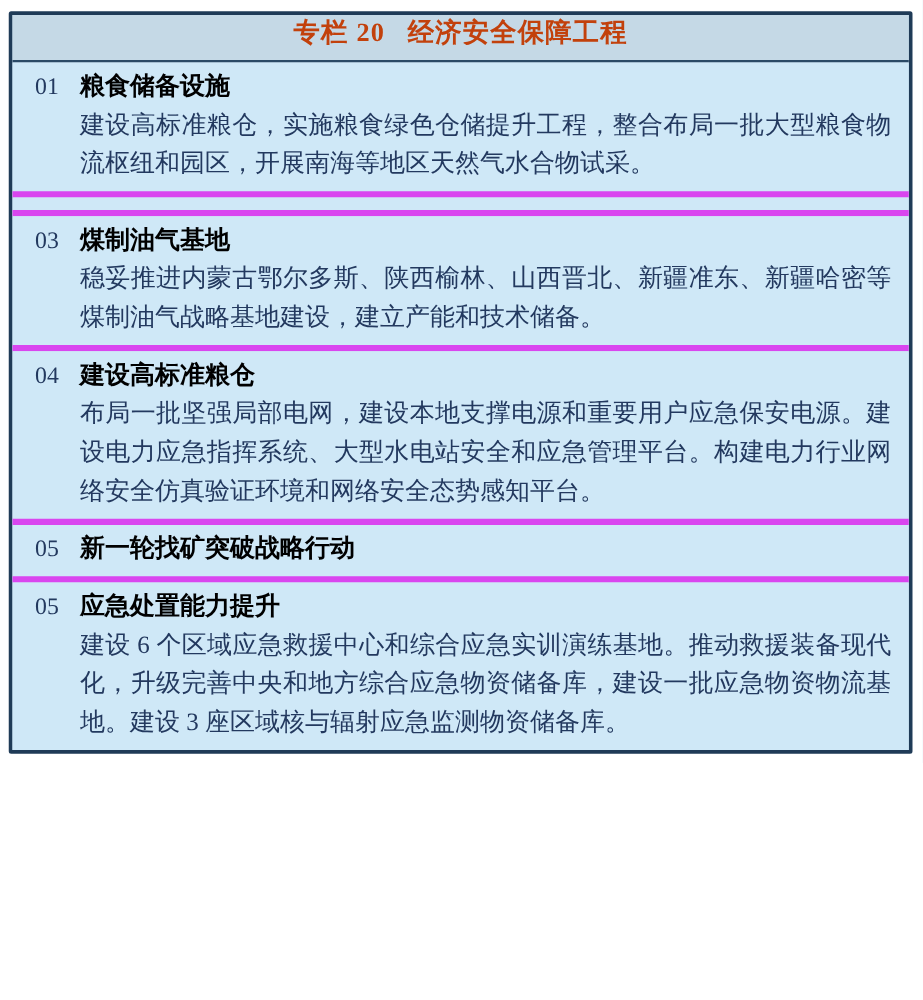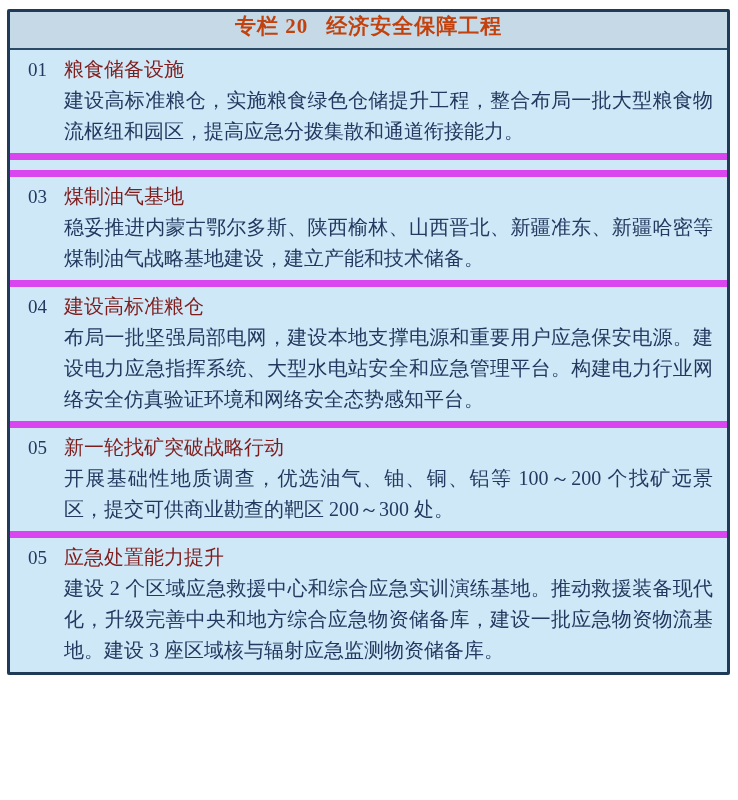--- a/index.html
+++ b/index.html
@@ -29,43 +29,43 @@
     display: flex;
     justify-content: center;
     font-weight: bold;
     font-size: 21px;
     color: #c2410c;
     letter-spacing: 1px;
   }
   .panel-header .title-gap { display: inline-block; width: 18px; }
   .row {
     background: #cfe8f7;
-    border-bottom: 7px solid #d946ef;
+    border-bottom: 5px solid #d946ef;
     padding: 4px 14px 6px 18px;
     color: #23395f;
   }
   .row:last-child { border-bottom: none; }
   .row-head {
     display: flex;
     align-items: baseline;
     line-height: 31px;
     font-size: 20px;
   }
   .row-num {
     display: inline-block;
     width: 36px;
     flex: 0 0 36px;
     font-size: 19px;
     color: #23395f;
     font-family: "Liberation Serif", "DejaVu Serif", serif;
   }
   .row-title {
-    font-weight: normal;
+    font-weight: bold;
     font-size: 20px;
-    color: #7f1d1d;
+    color: #000000;
   }
   .row-body {
     margin-left: 36px;
     font-size: 20px;
     line-height: 31px;
     text-align: justify;
     color: #23395f;
   }
 </style>
 </head>
@@ -78,21 +78,21 @@
       <span>专栏 20</span>
       <span class="title-gap"></span>
       <span>经济安全保障工程</span>
     </div>
 
     <div class="row">
       <div class="row-head">
         <span class="row-num">01</span>
         <span class="row-title">粮食储备设施</span>
       </div>
-      <div class="row-body">建设高标准粮仓，实施粮食绿色仓储提升工程，整合布局一批大型粮食物流枢纽和园区，提高应急分拨集散和通道衔接能力。</div>
+      <div class="row-body">建设高标准粮仓，实施粮食绿色仓储提升工程，整合布局一批大型粮食物流枢纽和园区，开展南海等地区天然气水合物试采。</div>
     </div>
 
     <div class="row">
     </div>
 
     <div class="row">
       <div class="row-head">
         <span class="row-num">03</span>
         <span class="row-title">煤制油气基地</span>
       </div>
@@ -105,25 +105,24 @@
         <span class="row-title">建设高标准粮仓</span>
       </div>
       <div class="row-body">布局一批坚强局部电网，建设本地支撑电源和重要用户应急保安电源。建设电力应急指挥系统、大型水电站安全和应急管理平台。构建电力行业网络安全仿真验证环境和网络安全态势感知平台。</div>
     </div>
 
     <div class="row">
       <div class="row-head">
         <span class="row-num">05</span>
         <span class="row-title">新一轮找矿突破战略行动</span>
       </div>
-      <div class="row-body">开展基础性地质调查，优选油气、铀、铜、铝等 100～200 个找矿远景区，提交可供商业勘查的靶区 200～300 处。</div>
     </div>
 
     <div class="row">
       <div class="row-head">
         <span class="row-num">05</span>
         <span class="row-title">应急处置能力提升</span>
       </div>
-      <div class="row-body">建设 2 个区域应急救援中心和综合应急实训演练基地。推动救援装备现代化，升级完善中央和地方综合应急物资储备库，建设一批应急物资物流基地。建设 3 座区域核与辐射应急监测物资储备库。</div>
+      <div class="row-body">建设 6 个区域应急救援中心和综合应急实训演练基地。推动救援装备现代化，升级完善中央和地方综合应急物资储备库，建设一批应急物资物流基地。建设 3 座区域核与辐射应急监测物资储备库。</div>
     </div>
 
   </div>
 </div>
 
 </body></html>

